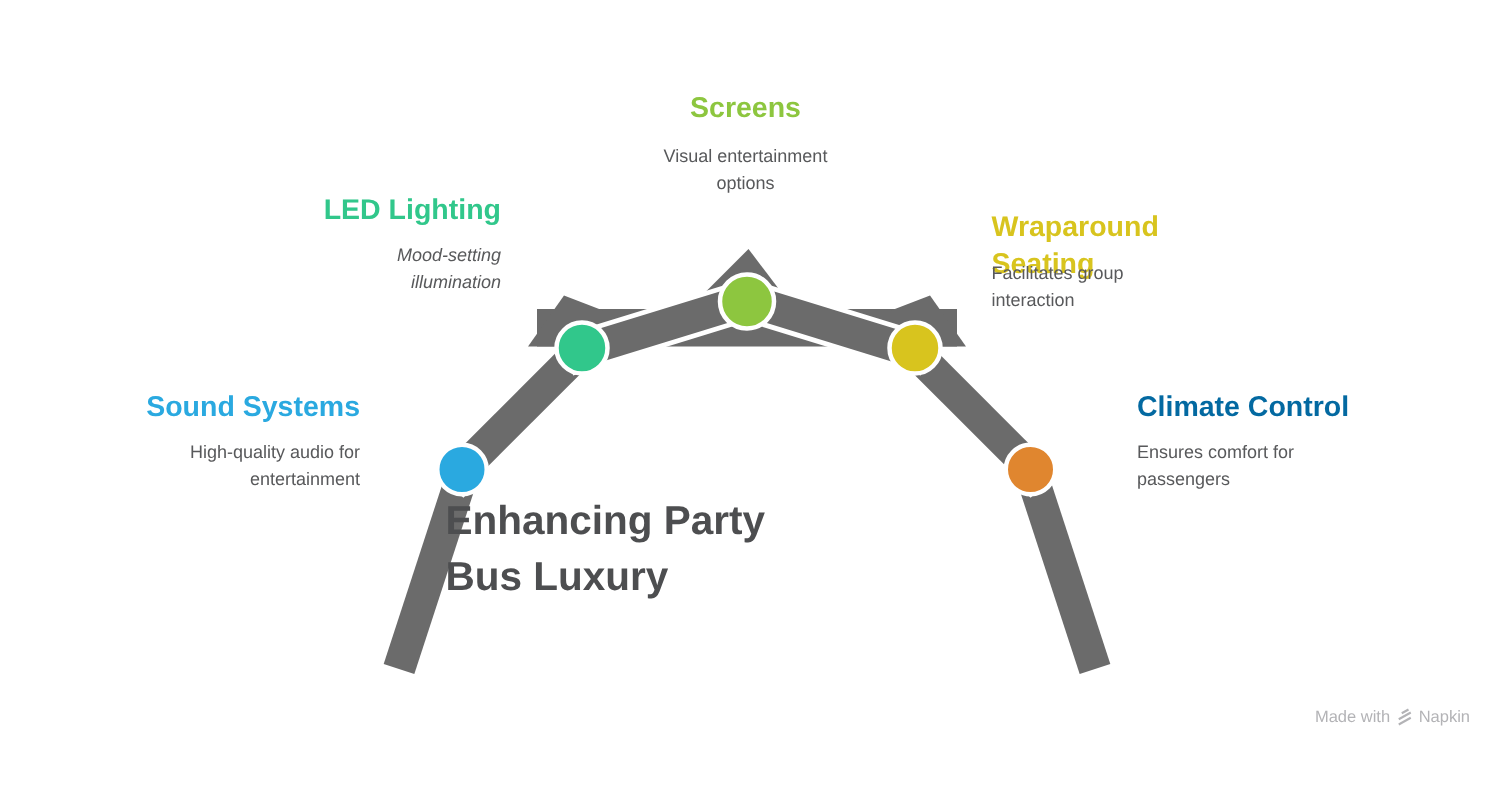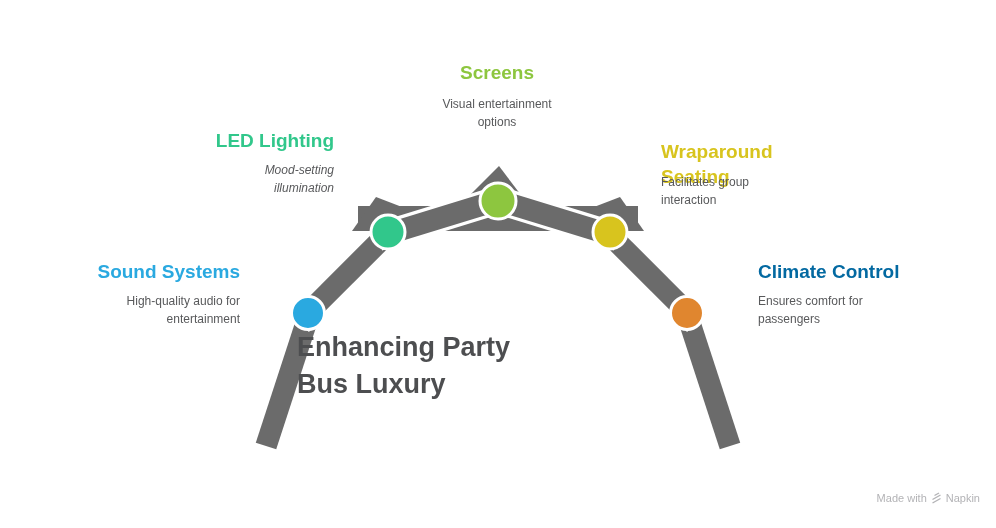--- a/index.html
+++ b/index.html
@@ -28,21 +28,21 @@
   #sound-desc      {left:20px;  top:292px; width:220px;}
   #led-heading     {left:134px; top:128px; width:200px;}
   #led-desc        {left:134px; top:161px; width:200px;font-style:italic;}
   #screens-heading {left:347px; top:60px;  width:300px;}
   #screens-desc    {left:347px; top:95px;  width:300px;}
   #wrap-heading    {left:661px; top:115px; width:220px;margin-top:24px;}
   #wrap-desc       {left:661px; top:173px; width:220px;}
   #climate-heading {left:758px; top:259px; width:220px;}
   #climate-desc    {left:758px; top:292px; width:220px;}
   #credit{
-    position:absolute;right:16px;top:492px;
+    position:absolute;right:16px;top:472px;
     font-size:11px;color:#B3B3B6;
     display:flex;align-items:center;gap:4px;text-align:right;
   }
   #credit svg{display:block;}
 </style>
 </head>
 <body>
 
 <div id="canvas">
 

